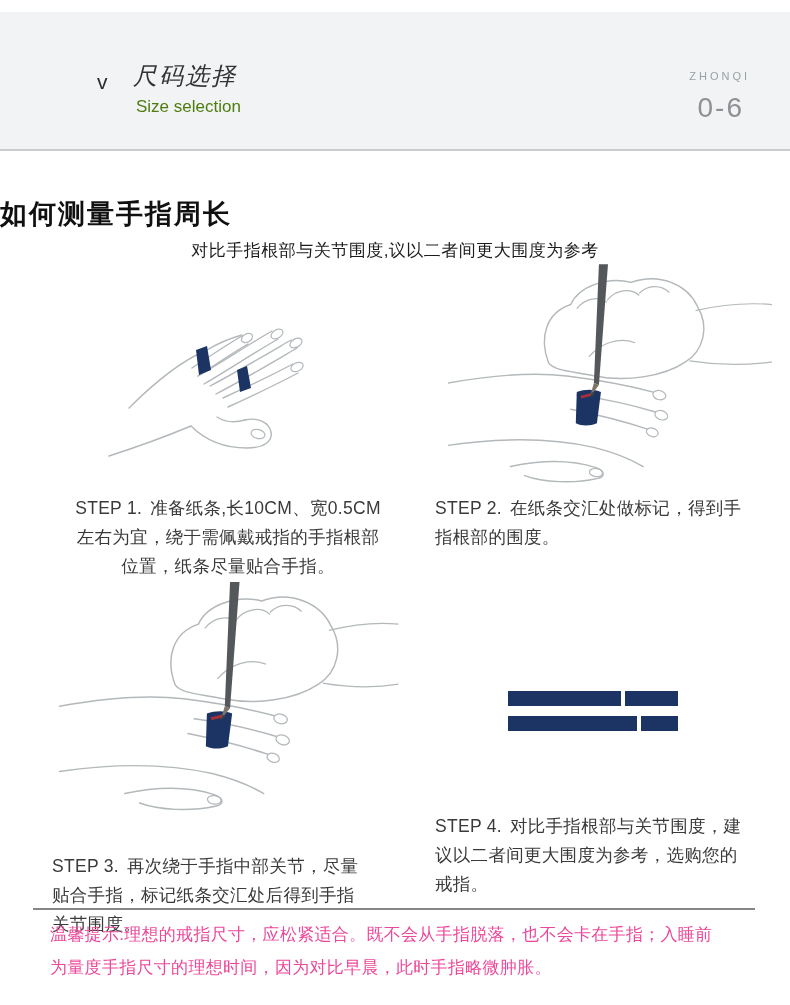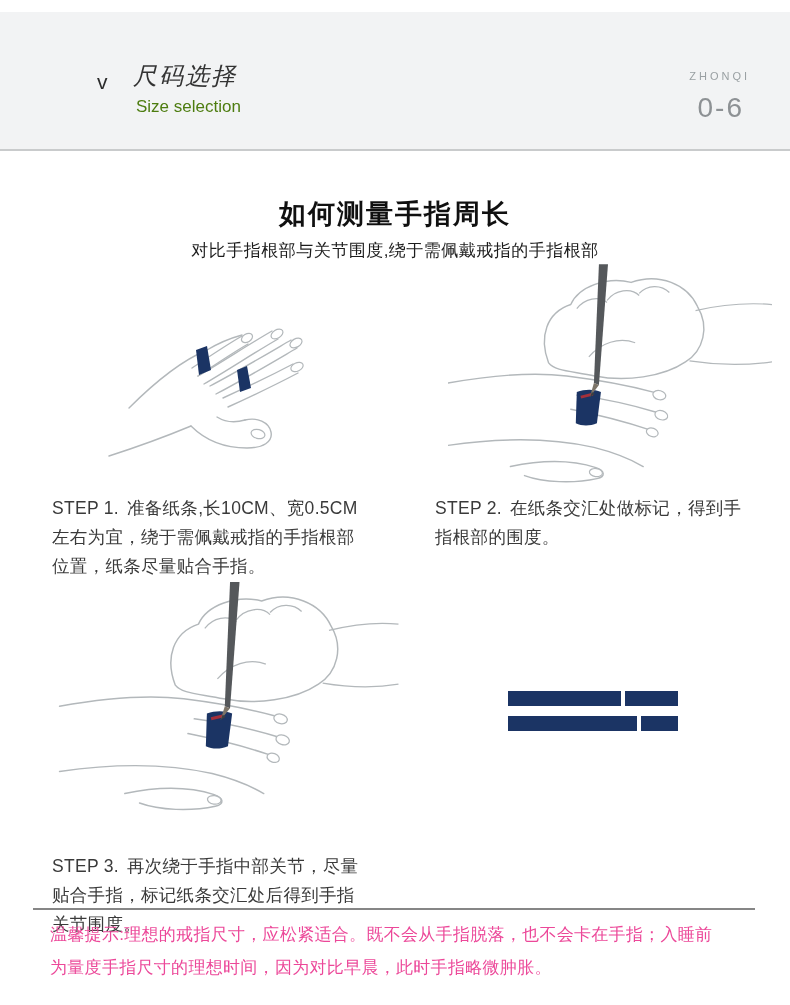--- a/index.html
+++ b/index.html
@@ -8,39 +8,39 @@
 
   
   .header-band{position:absolute;left:0;top:12px;width:790px;height:139px;background:#f2f3f4;border-bottom:2px solid #c9cbcc;box-sizing:border-box;}
   .chev{position:absolute;left:97px;top:70px;font-size:21px;color:#2b2b2b;cursor:pointer;}
   .hdr-title{position:absolute;left:133px;top:60px;font-size:24px;color:#333333;letter-spacing:2px;font-style:italic;}
   .hdr-sub{position:absolute;left:136px;top:97px;font-size:17px;color:#4d7c0f;}
   .brand{position:absolute;right:40px;top:70px;font-size:11px;letter-spacing:3px;color:#9aa0a3;}
   .brand-range{position:absolute;right:46px;top:92px;font-size:28px;color:#8d9194;letter-spacing:2px;}
 
   
-  .sec-title{position:absolute;left:0;right:0;top:196px;text-align:center;font-size:27px;font-weight:700;color:#101010;letter-spacing:2px;}
+  .sec-title{position:absolute;left:0;right:0;top:196px;font-size:27px;font-weight:700;color:#101010;letter-spacing:2px;}
   .sec-sub{position:absolute;left:0;right:0;top:239px;text-align:center;font-size:17px;font-weight:500;color:#1c1c1c;letter-spacing:0.5px;}
 
   
   .illo{position:absolute;}
   .illo-1{left:95px;top:270px;}
   .illo-2{left:448px;top:264px;}
   .illo-3{left:56px;top:582px;}
   .bars{position:absolute;left:508px;top:691px;width:170px;height:41px;}
   .bar-row{position:absolute;left:0;height:15px;display:flex;gap:4px;}
   .bar-row-1{top:0;}
   .bar-row-2{top:25px;}
   .bar-seg{height:15px;background:#1b3464;}
 
   
   .step{position:absolute;margin:0;font-size:17.5px;line-height:29px;color:#3a3a3a;letter-spacing:0.3px;}
   .step .lbl{margin-right:8px;}
   .step .txt{white-space:pre-line;}
-  .step-1{left:52px;top:494px;width:352px;}
+  .step-1{left:52px;top:494px;width:352px;text-align:center;}
   .step-2{left:435px;top:494px;width:345px;}
   .step-3{left:52px;top:852px;width:352px;}
   .step-4{left:435px;top:812px;width:345px;}
 
   
   .divider{position:absolute;left:33px;top:908px;width:722px;height:2px;background:#868686;}
   .tip{position:absolute;left:50px;top:918px;width:708px;margin:0;font-size:17px;line-height:33px;color:#ec4899;white-space:pre-line;letter-spacing:0.3px;}
 
   svg{display:block;}
 </style>
@@ -50,21 +50,21 @@
 <div id="page">
 
   <div class="header-band"></div>
   <span class="chev">v</span>
   <span class="hdr-title">尺码选择</span>
   <span class="hdr-sub">Size selection</span>
   <span class="brand">ZHONQI</span>
   <span class="brand-range">0-6</span>
 
   <div class="sec-title">如何测量手指周长</div>
-  <div class="sec-sub">对比手指根部与关节围度,绕于需佩戴戒指的手指根部</div>
+  <div class="sec-sub">对比手指根部与关节围度,议以二者间更大围度为参考</div>
 
   <svg class="illo illo-1" width="305" height="212" viewBox="0 0 305 212">
     <g stroke="#b3b8bb" stroke-width="1.4" fill="none" stroke-linecap="round">
       <path d="M34,138 C60,112 88,90 112,80"></path>
       <path d="M14,186 C45,176 72,166 96,156"></path>
       <path d="M112,80 C122,74 136,68 147,65"></path>
       <path d="M97,98 C115,86 133,74 147,66"></path>
       <path d="M103,106 C121,94 139,82 153,74"></path>
       <path d="M103,106 C127,92 156,73 177,61"></path>
       <path d="M109,114 C133,100 162,81 183,69"></path>
@@ -170,18 +170,23 @@
   </p>
   <p class="step step-2">
     <span class="lbl">STEP 2.</span><span class="txt">在纸条交汇处做标记，得到手
 指根部的围度。</span>
   </p>
   <p class="step step-3">
     <span class="lbl">STEP 3.</span><span class="txt">再次绕于手指中部关节，尽量
 贴合手指，标记纸条交汇处后得到手指
 关节围度。</span>
   </p>
+  <p class="step step-4">
+    <span class="lbl">STEP 4.</span><span class="txt">对比手指根部与关节围度，建
+议以二者间更大围度为参考，选购您的
+戒指。</span>
+  </p>
 
   <div class="divider"></div>
   <p class="tip">温馨提示:理想的戒指尺寸，应松紧适合。既不会从手指脱落，也不会卡在手指；入睡前
 为量度手指尺寸的理想时间，因为对比早晨，此时手指略微肿胀。</p>
 
 </div>
 
 </body></html>

